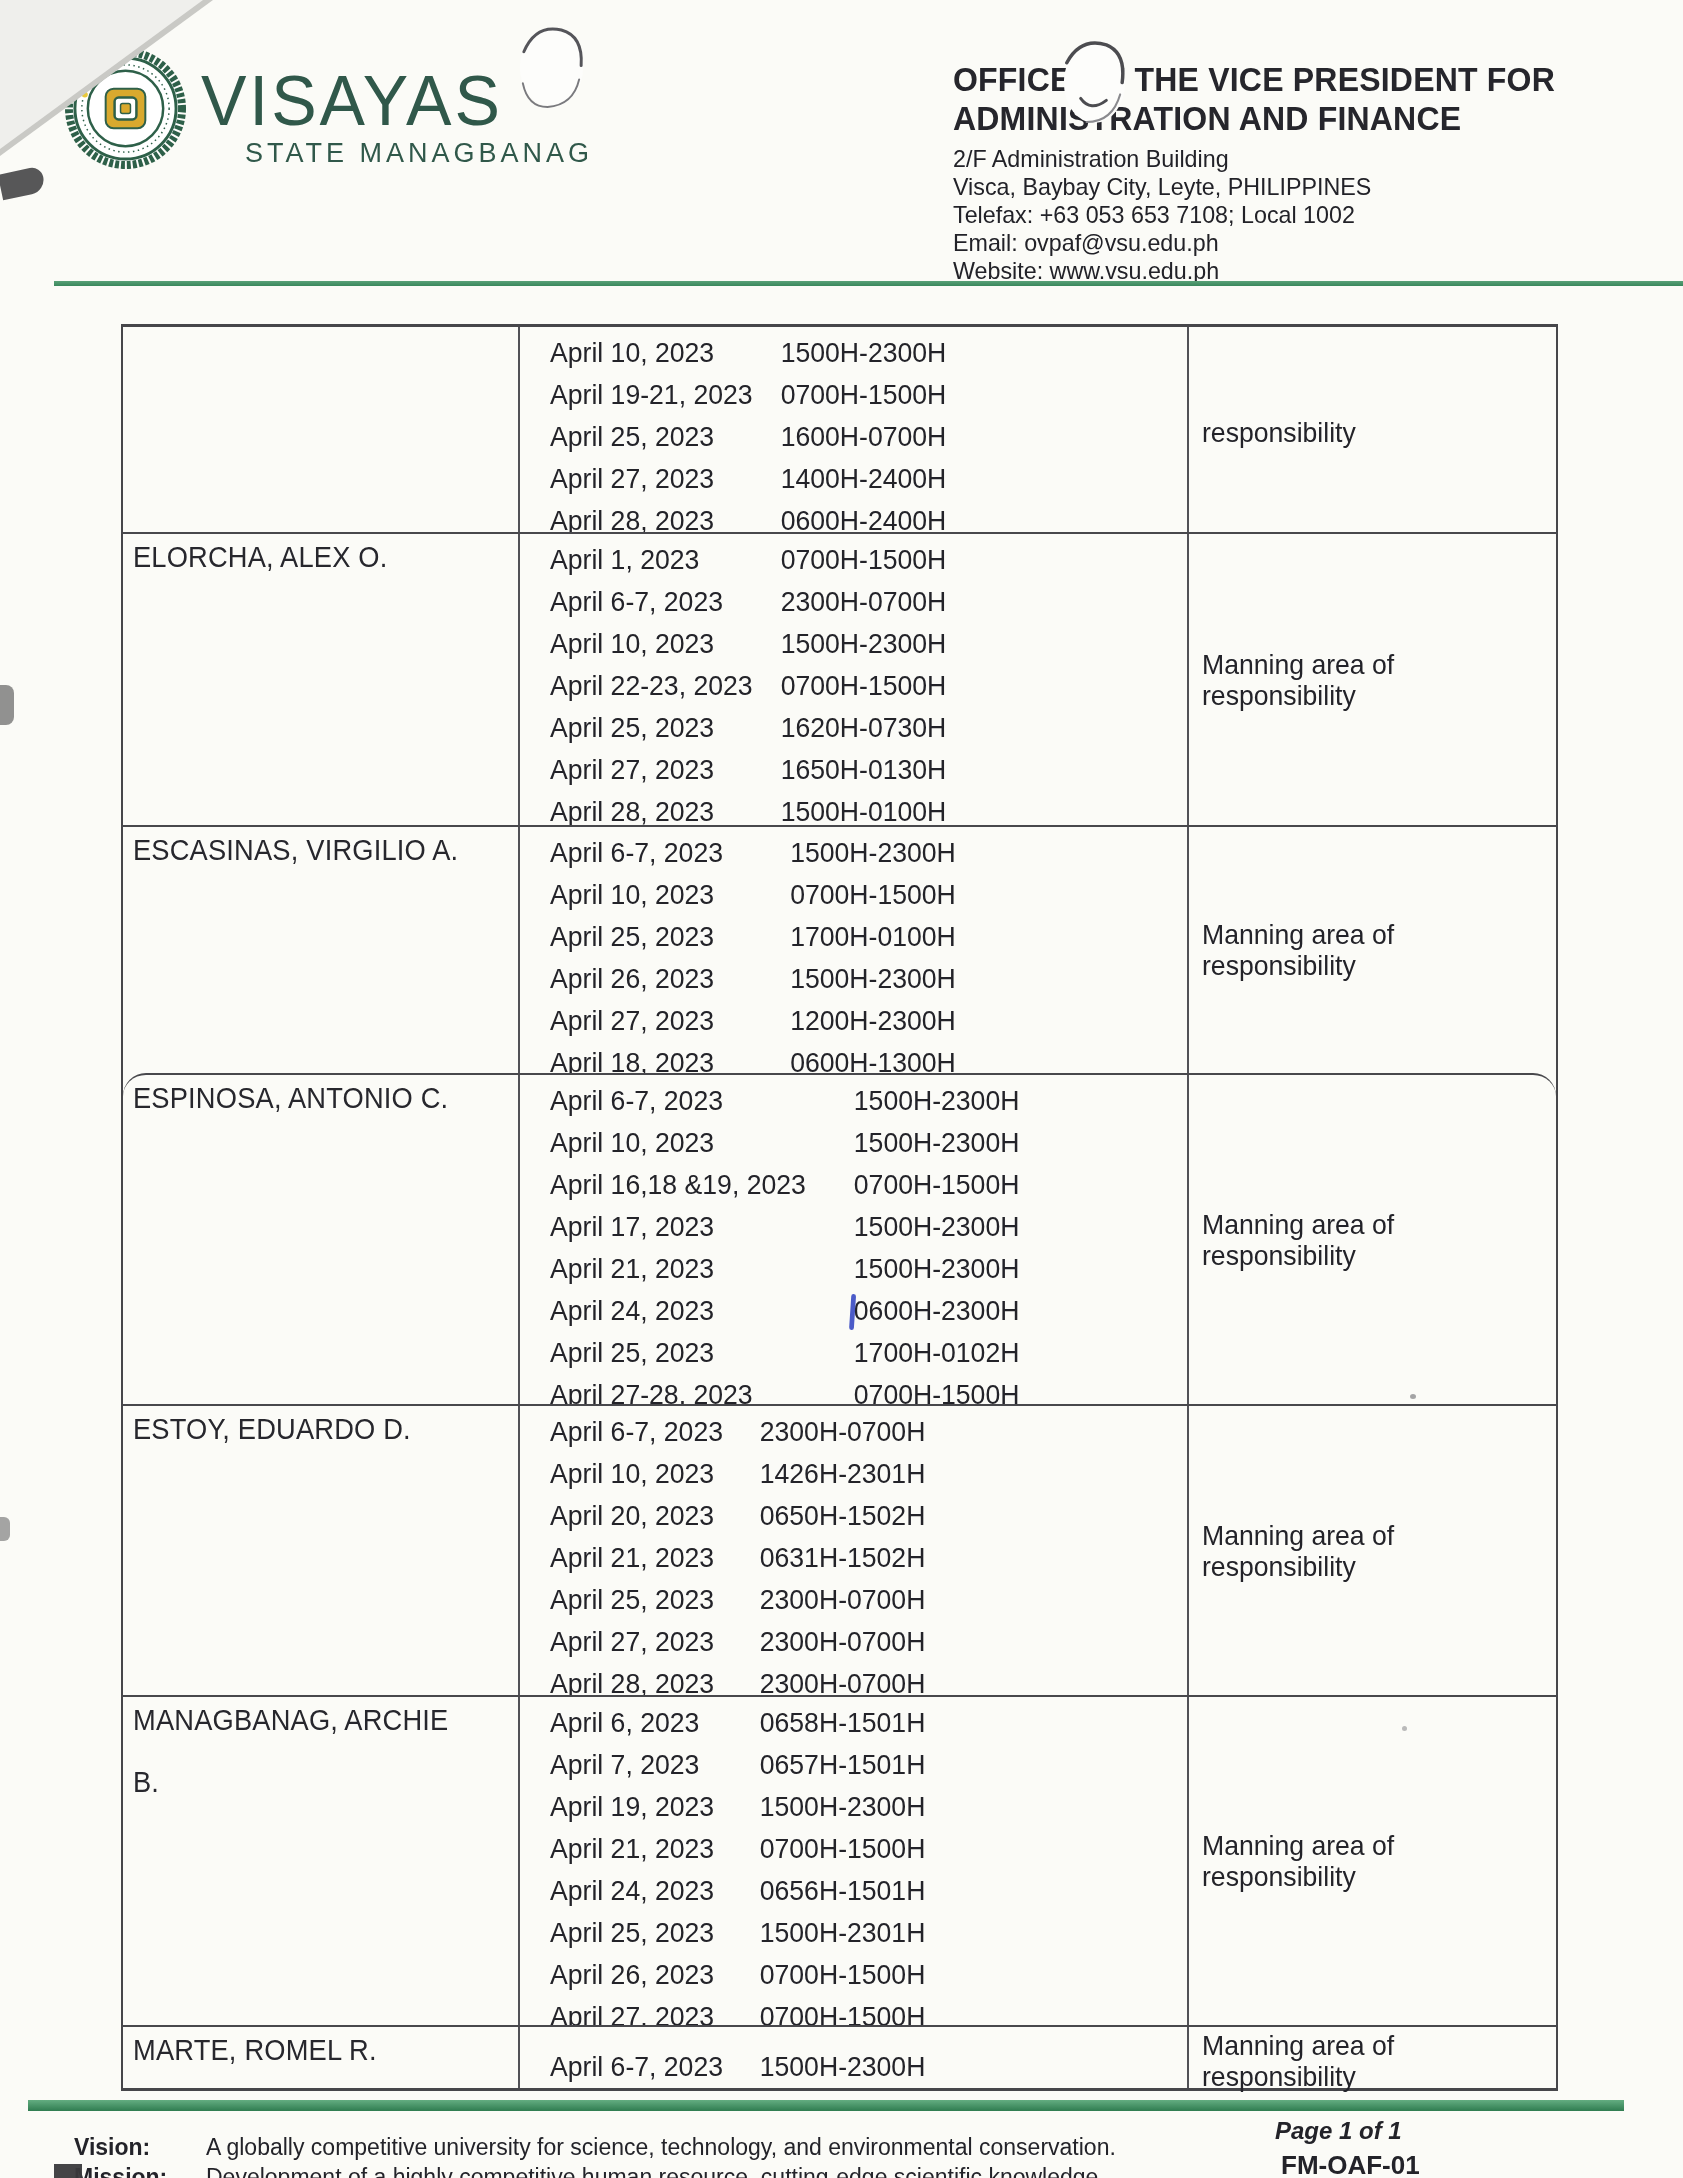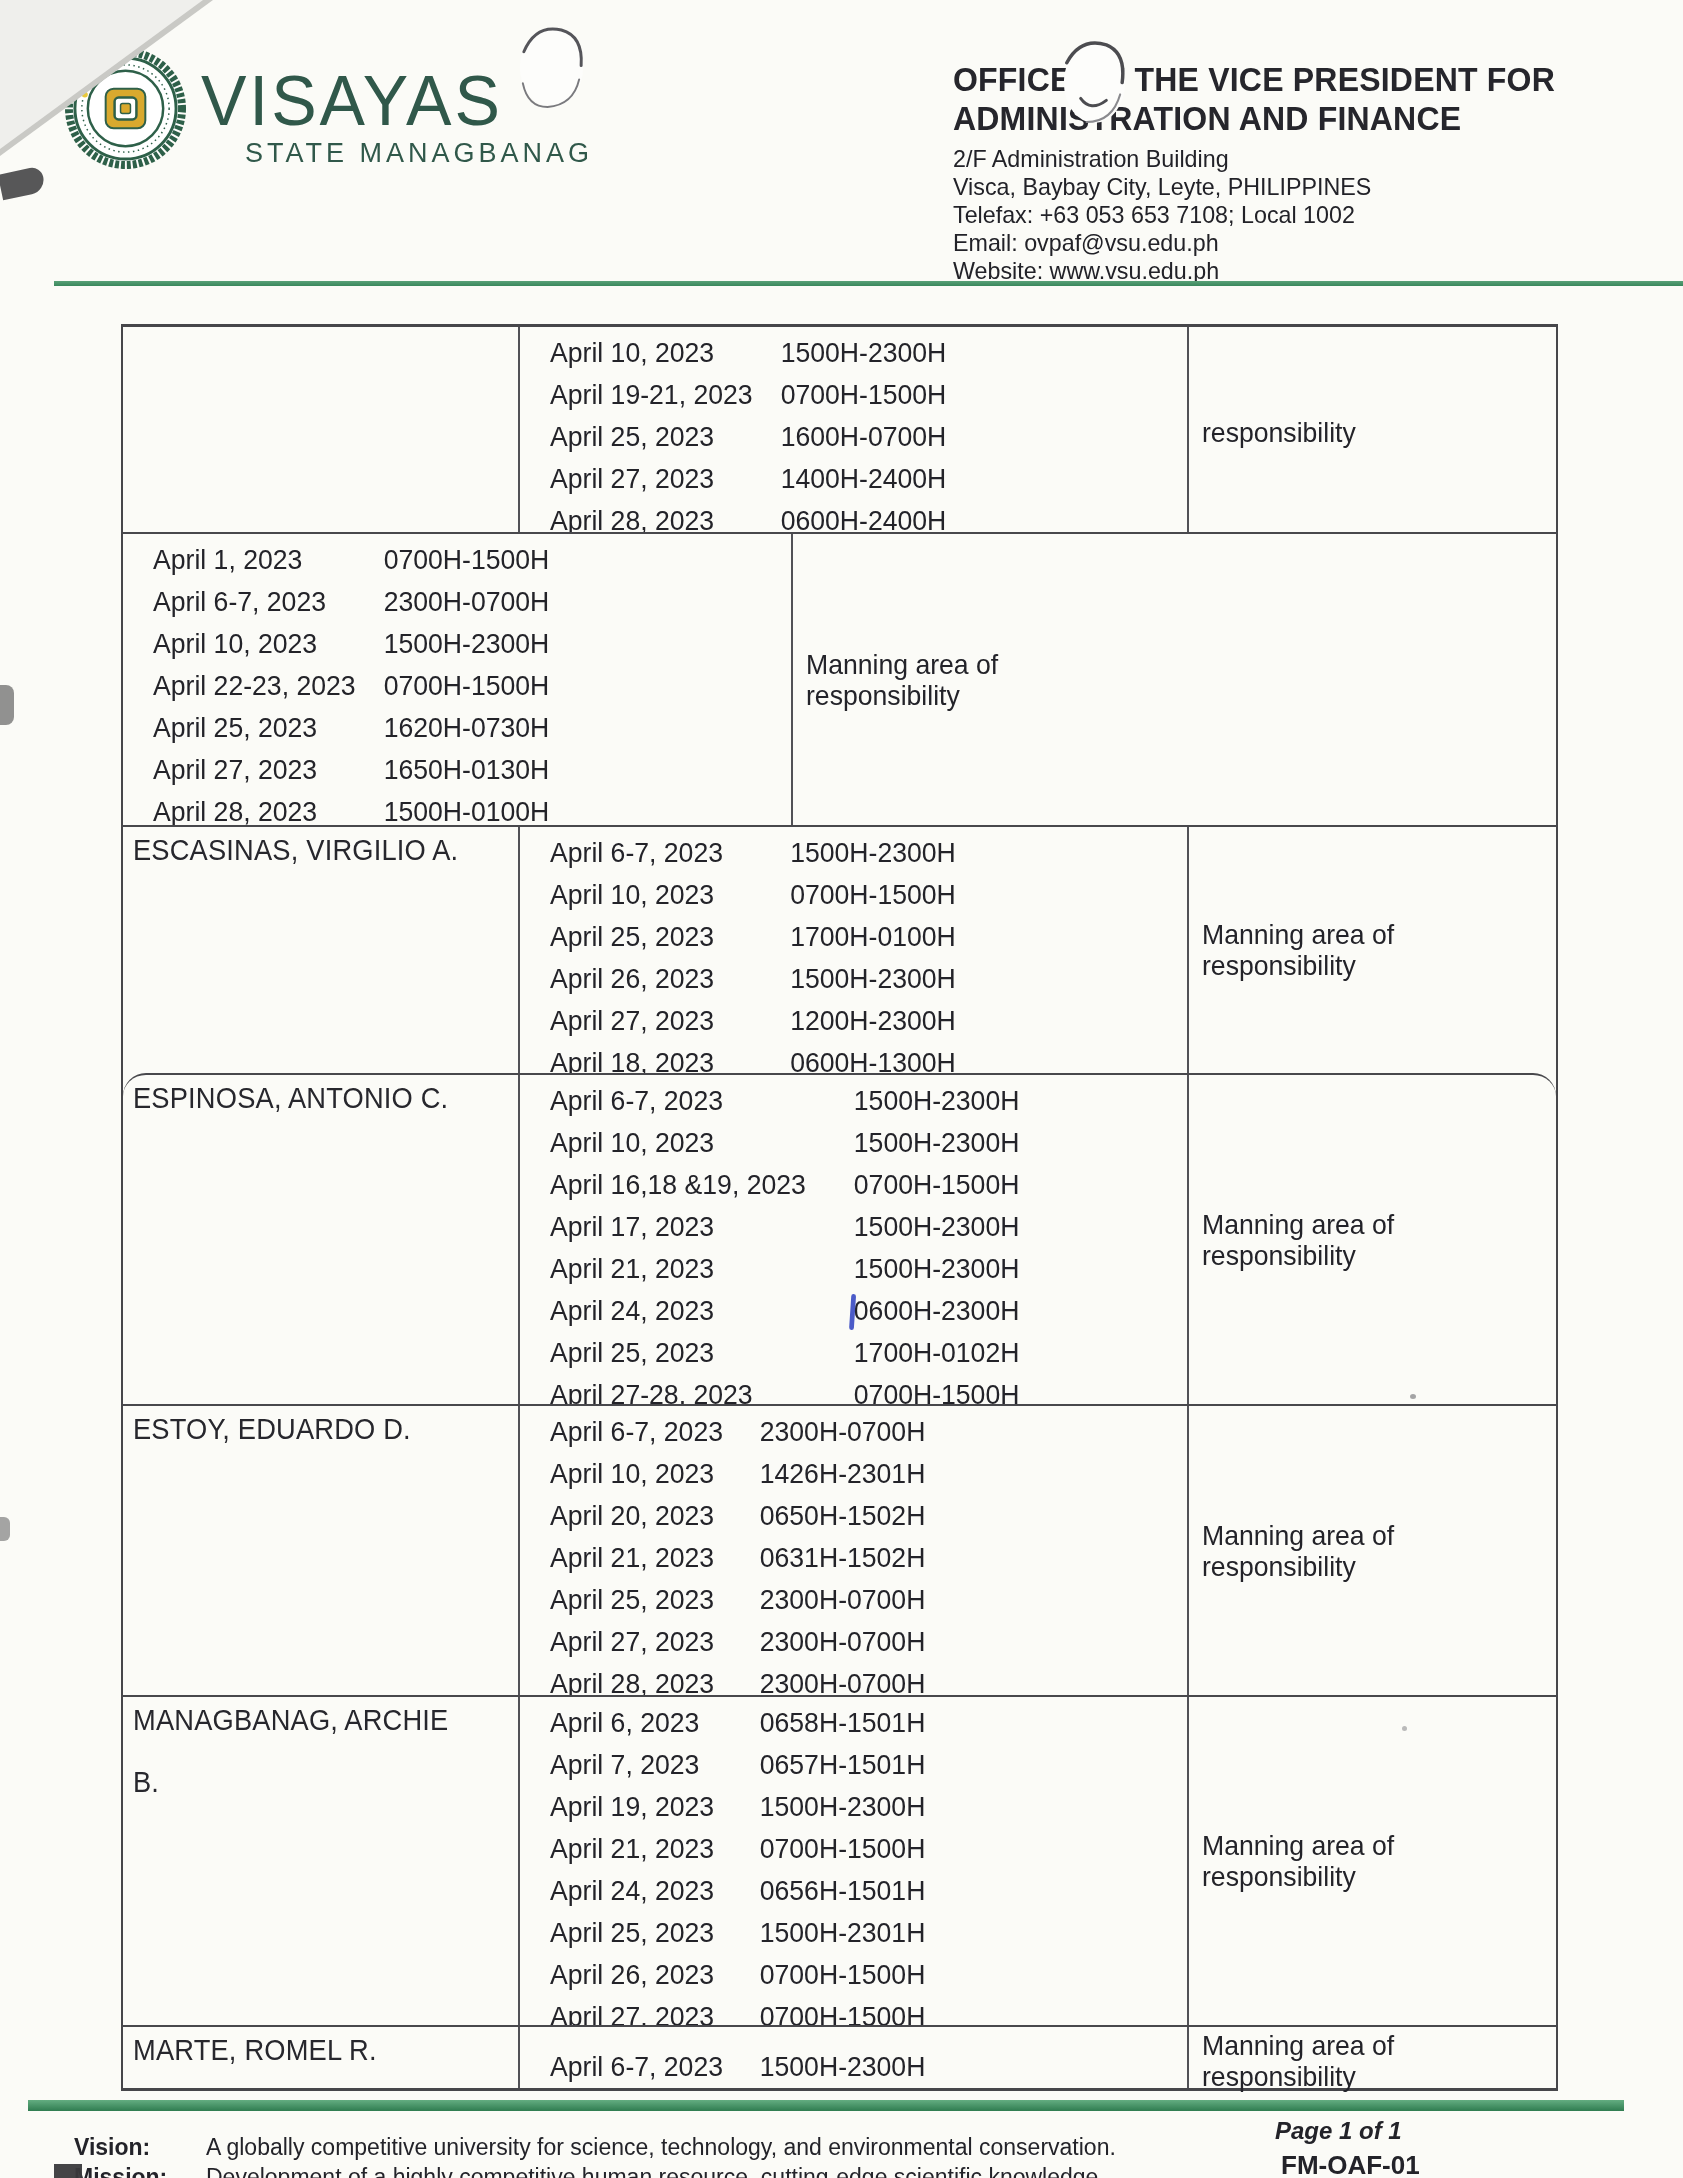--- a/index.html
+++ b/index.html
@@ -177,20 +177,23 @@
     <span class="date">April 28, 2023</span>
     <span class="time">0600H-2400H</span>
   </div>
 </div>
     <div class="cell remark-cell">
       <span class="remark-inner">responsibility</span>
     </div>
   </div>
 
   <div class="t-row">
+    <div class="cell name-cell">
+      <span class="name-inner">ELORCHA, ALEX O.</span>
+    </div>
     <div class="cell sched-cell">
   <div class="sched-entry">
     <span class="date">April 1, 2023</span>
     <span class="time">0700H-1500H</span>
   </div>
 
   <div class="sched-entry">
     <span class="date">April 6-7, 2023</span>
     <span class="time">2300H-0700H</span>
   </div>

